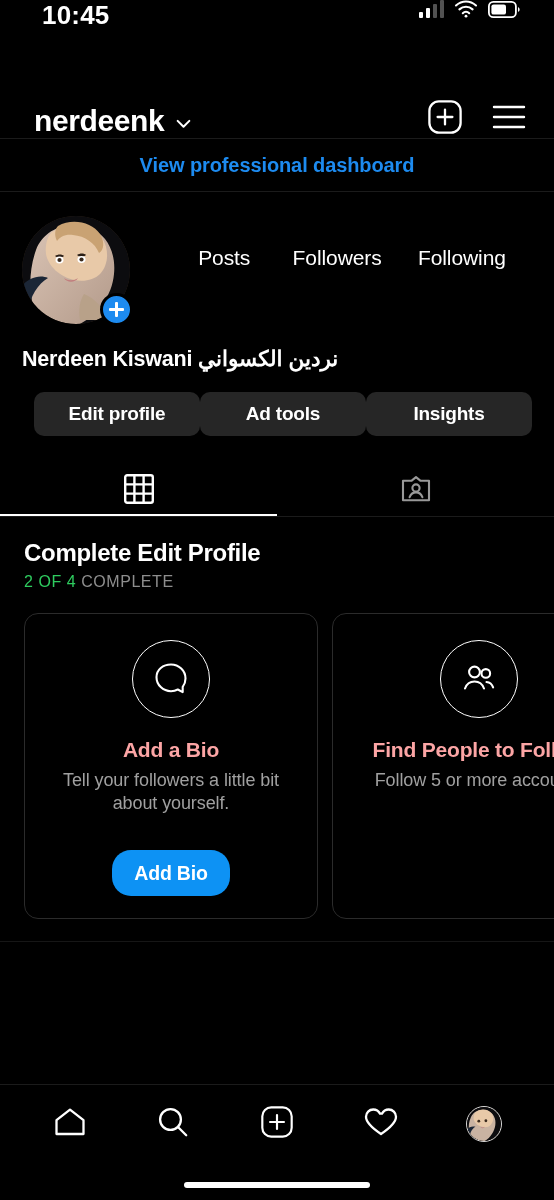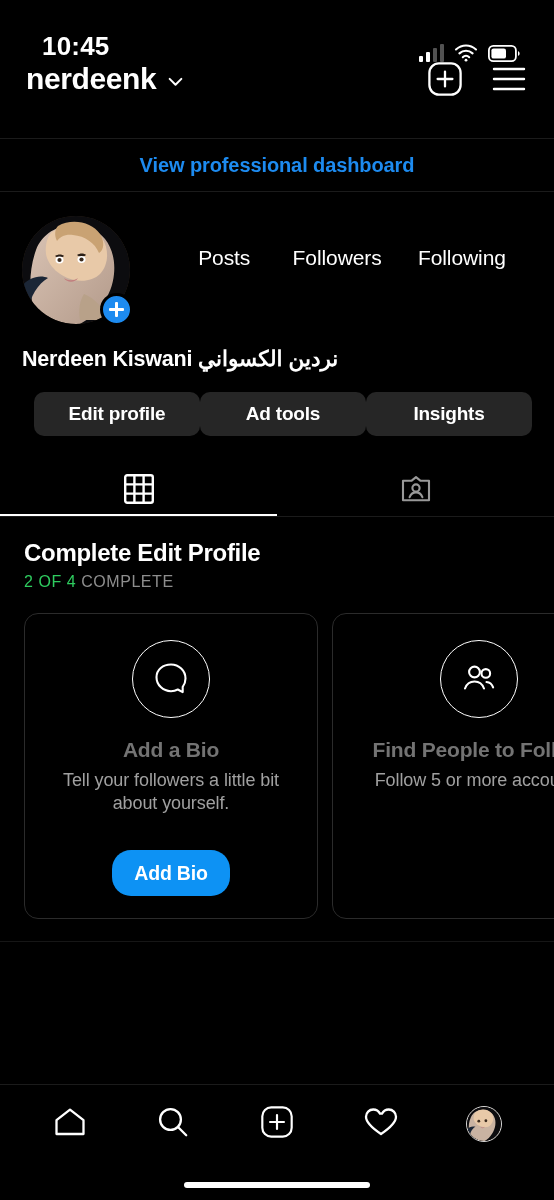--- a/index.html
+++ b/index.html
@@ -22,21 +22,21 @@
     width: 554px;
     height: 1200px;
     background: #000000;
     overflow: hidden;
   }
 
   
   .status-bar {
     height: 62px;
     display: flex;
-    align-items: flex-end;
+    align-items: flex-start;
     justify-content: space-between;
     padding: 0 34px 0 42px;
   }
   .status-time {
     font-size: 26px;
     font-weight: 600;
     letter-spacing: 0.2px;
     color: #ffffff;
   }
   .status-right {
@@ -63,23 +63,23 @@
   .cellular i.b3 { height: 14px; opacity: 0.32; }
   .cellular i.b4 { height: 18px; opacity: 0.32; }
 
   .wifi-icon { width: 24px; height: 18px; display:block; }
   .battery-icon { width: 32px; height: 17px; display:block; }
 
   
   .app-header {
     height: 76px;
     display: flex;
-    align-items: flex-start;
+    align-items: flex-end;
     justify-content: space-between;
-    padding: 0 28px 0 26px;
+    padding: 0 28px 0 34px;
   }
   .username-wrap {
     display: flex;
     align-items: center;
     gap: 11px;
   }
   .username {
     font-size: 30px;
     font-weight: 700;
     letter-spacing: -0.4px;
@@ -283,21 +283,21 @@
     border: 1.6px solid #ffffff;
     display: flex;
     align-items: center;
     justify-content: center;
     flex: none;
   }
   .card-title {
     margin-top: 20px;
     font-size: 21px;
     font-weight: 700;
-    color: #737373;
+    color: #fca5a5;
     letter-spacing: -0.2px;
     white-space: nowrap;
   }
   .card-desc {
     margin-top: 7px;
     font-size: 18px;
     color: #a0a0a0;
     text-align: center;
     line-height: 1.3;
     letter-spacing: -0.1px;

